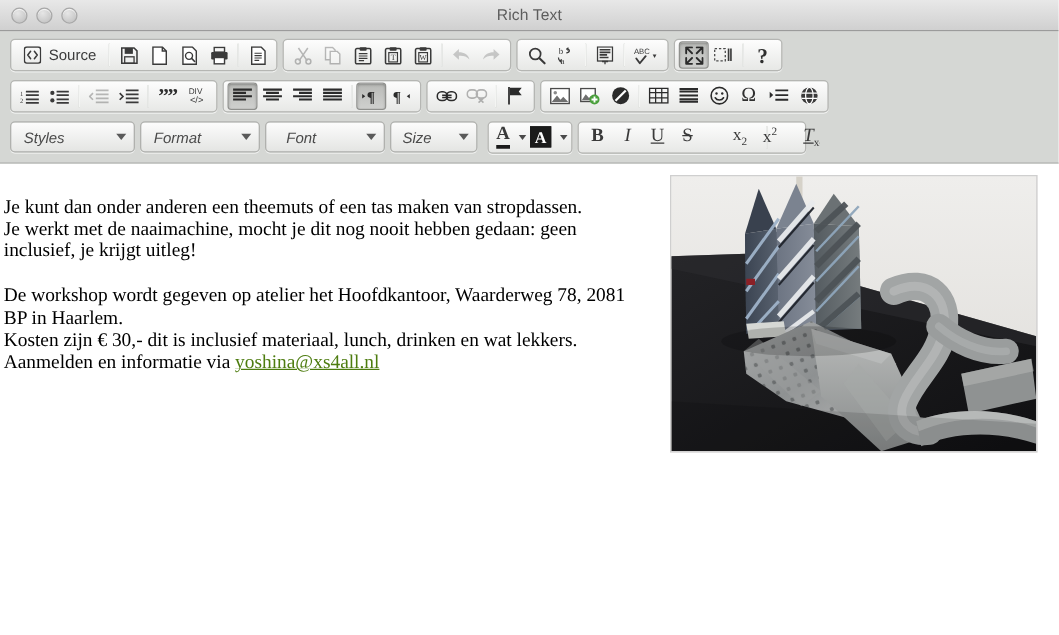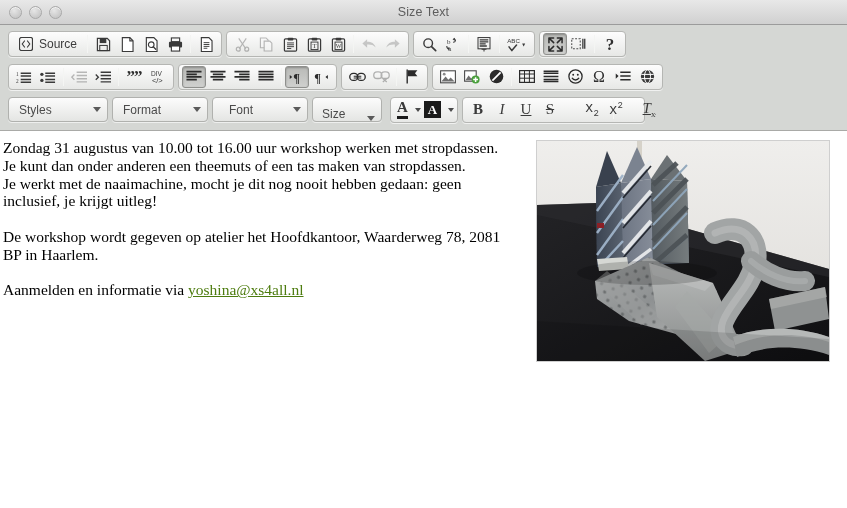--- a/index.html
+++ b/index.html
@@ -114,32 +114,33 @@
     align-items: center;
     justify-content: space-between;
     padding: 0 6px 0 10px;
     border: 1px solid #b0b1ae;
     border-radius: 4px;
     background: linear-gradient(#fcfcfc, #e4e5e3);
     font-size: 12px;
     color: #4a4a4a;
     box-shadow: 0 1px 0 rgba(255,255,255,0.6);
     cursor: default;
+    font-style: italic;
   }
   .combo .caret {
     width: 0; height: 0;
     border-left: 4px solid transparent;
     border-right: 4px solid transparent;
     border-top: 5px solid #5a5a5a;
     margin-left: 14px;
   }
   .combo.styles { width: 100px; }
   .combo.format { width: 96px; }
   .combo.font   { width: 96px; padding-left: 16px; }
-  .combo.size   { width: 70px; min-width:70px; padding-left:9px;align-items:flex-end;}
+  .combo.size   { width: 70px; min-width:70px; padding-left:9px;}
   .combo.size .caret { margin-left: 8px; }
 
   .colorbtn {
     display: flex; align-items: center;
     height: 22px; padding: 0 2px;
   }
   .colorbtn .caret-sm {
     width: 0; height: 0;
     border-left: 3.5px solid transparent;
     border-right: 3.5px solid transparent;
@@ -149,21 +150,21 @@
   .glyph {
     font-size: 15px;
     line-height: 1;
     color: #2f2f2f;
     font-family: "Liberation Serif", serif;
   }
   .glyph-b { font-weight: bold; font-size: 15px; font-family: "Liberation Serif", serif;}
   .glyph-i { font-style: italic; font-size: 15px; font-family: "Liberation Serif", serif;}
   .glyph-u { text-decoration: underline; font-size: 15px; font-family: "Liberation Serif", serif;}
   .glyph-s { text-decoration: line-through; font-size: 15px; font-family: "Liberation Serif", serif;}
-  .glyph-sub, .glyph-sup { font-size: 14px; font-family: Liberation Mono, monospace; margin-left: 36px;}
+  .glyph-sub, .glyph-sup { font-size: 14px; font-family: Liberation Serif, serif; margin-left: 36px;}
   .glyph-sub sub, .glyph-sup sup { font-size: 9px; }
 
   .fontcolor-A {
     font-family: "Liberation Serif", serif;
     font-size: 15px; font-weight: bold;
     border-bottom: 3px solid #1b1b1b;
     line-height: 1;
     padding-bottom: 1px;
   }
   .bgcolor-A {
@@ -215,21 +216,21 @@
 <body>
 
 <div id="app">
 
   <div class="titlebar">
     <div class="win-buttons">
       <div class="win-dot"></div>
       <div class="win-dot"></div>
       <div class="win-dot"></div>
     </div>
-    <div class="title-text">Size Text</div>
+    <div class="title-text">Rich Text</div>
   </div>
 
   <div class="toolbar-area">
 
     <div class="tb-row row1">
 
       <div class="group">
         <div class="btn wide">
           <svg width="14" height="14" viewBox="0 0 14 14">
             <rect x="0.5" y="0.5" width="13" height="13" rx="2" fill="none" stroke="#3a3a3a" stroke-width="1.2"></rect>
@@ -595,30 +596,30 @@
           <span class="glyph-i" style="text-decoration:underline;margin-left:40px;">T<sub style="font-size:9px;font-style:normal;">x</sub></span>
         </div>
       </div>
     </div>
   </div>
 
   <div class="editor">
     <div class="doc">
 
       <p class="para">
-        <span>Zondag 31 augustus van 10.00 tot 16.00 uur workshop werken met stropdassen.</span><br>
+        <br>
         <span>Je kunt dan onder anderen een theemuts of een tas maken van stropdassen.</span><br>
         <span>Je werkt met de naaimachine, mocht je dit nog nooit hebben gedaan: geen</span><br>
         <span>inclusief, je krijgt uitleg!</span>
       </p>
 
       <p class="para">
         <span>De workshop wordt gegeven op atelier het Hoofdkantoor, Waarderweg 78, 2081</span><br>
         <span>BP in Haarlem.</span><br>
-        <br>
+        <span>Kosten zijn € 30,- dit is inclusief materiaal, lunch, drinken en wat lekkers.</span><br>
         <span>Aanmelden en informatie via </span><a href="#">yoshina@xs4all.nl</a>
       </p>
 
       <div class="photo">
         <svg width="292" height="220" viewBox="0 0 292 220">
           <defs>
             <linearGradient id="wall" x1="0" y1="0" x2="0" y2="1">
               <stop offset="0" stop-color="#efeeec"></stop>
               <stop offset="1" stop-color="#dedcd8"></stop>
             </linearGradient>

